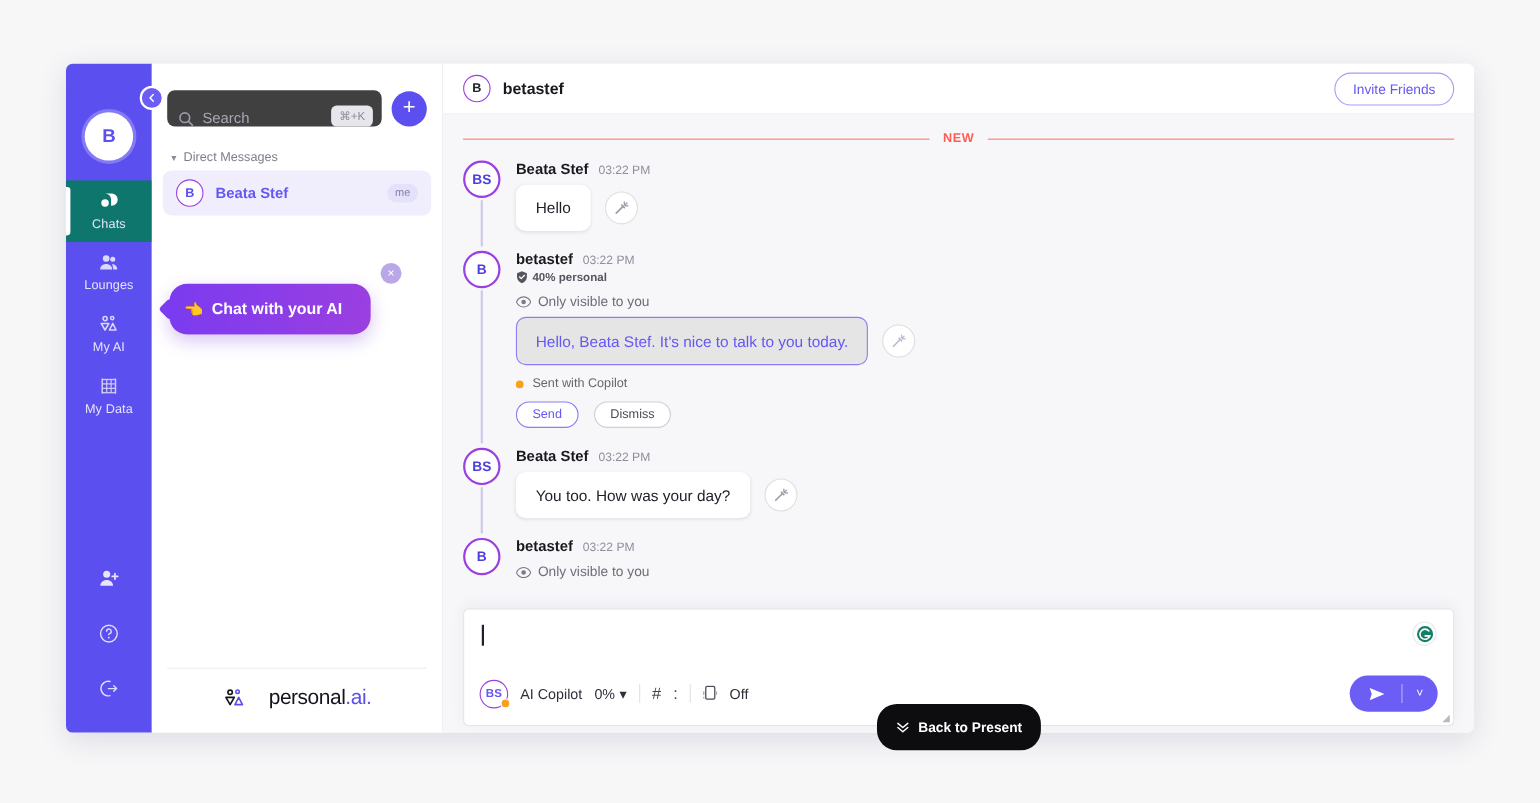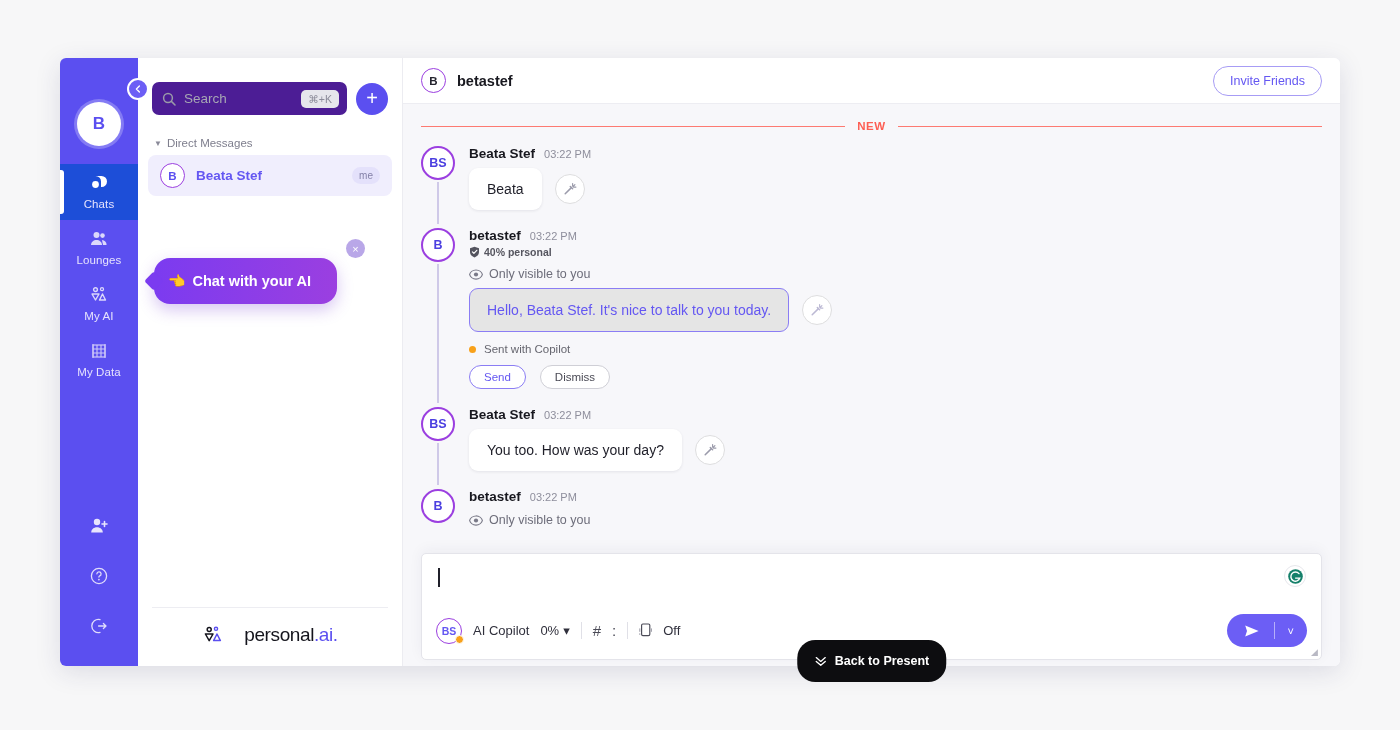--- a/index.html
+++ b/index.html
@@ -34,21 +34,21 @@
     font-size: 17px; font-weight: bold;
     margin-top: 44px; margin-bottom: 18px;
     box-shadow: 0 0 0 3px rgba(255,255,255,.25);
   }
   .rail-item {
     width: 78px; padding: 9px 0 10px;
     display: flex; flex-direction: column; align-items: center;
     gap: 5px; position: relative; cursor: pointer;
   }
   .rail-item .lbl { color: #e6e3fd; font-size: 11.5px; letter-spacing: .1px; }
-  .rail-item.active { background: #1d4ed8; }
+  .rail-item.active { background: #0f766e; }
   .rail-item.active::before {
     content: ""; position: absolute; left: 0; top: 6px; bottom: 6px;
     width: 4px; background: #ffffff; border-radius: 0 3px 3px 0;
   }
   .rail-item .ico { width: 22px; height: 20px; display: block; }
   .rail-spacer { flex: 1 1 auto; }
   .rail-btm { width: 78px; display: flex; flex-direction: column;
               align-items: center; gap: 30px; padding-bottom: 30px; }
   .rail-btm .ico { width: 20px; height: 20px; display: block; cursor: pointer; }
 
@@ -63,22 +63,22 @@
   
   .panel {
     width: 265px; flex: 0 0 265px;
     background: #ffffff;
     border-right: 1px solid #ececf1;
     display: flex; flex-direction: column;
     position: relative;
   }
   .panel-top { display: flex; align-items: center; gap: 9px; padding: 24px 14px 0 14px; }
   .search-box {
-    flex: 1 1 auto; height: 33px; background: #4c1d95; border-radius: 7px;
-    display: flex; align-items: center; gap: 8px; padding: 0 8px 0 10px; cursor: text;
+    flex: 1 1 auto; height: 33px; background: #404040; border-radius: 7px;
+    display: flex; align-items: flex-end; gap: 8px; padding: 0 8px 0 10px; cursor: text;
   }
   .search-box .ph { flex: 1 1 auto; color: #a7a7b4; font-size: 13.5px; }
   .kbd {
     background: #e6e6ec; color: #8b8b99; font-size: 10.5px;
     border-radius: 5px; padding: 3px 7px; white-space: nowrap;
   }
   .add-btn {
     width: 32px; height: 32px; flex: 0 0 32px; border-radius: 50%;
     background: #5b4ff0; color: #fff;
     display: flex; align-items: center; justify-content: center;
@@ -384,21 +384,21 @@
         <div class="msg-rail">
           <div class="msg-avatar">BS</div>
           <div class="msg-line"></div>
         </div>
         <div class="msg-body">
           <div class="msg-meta">
             <span class="msg-name">Beata Stef</span>
             <span class="msg-time">03:22 PM</span>
           </div>
           <div class="bubble-row">
-            <div class="bubble">Beata</div>
+            <div class="bubble">Hello</div>
             <div class="act-circle">
               <svg width="14" height="14" viewBox="0 0 14 14">
                 <path d="M2.2 11.8 8.4 5.6" stroke="#9b9bab" stroke-width="1.5" stroke-linecap="round"></path>
                 <path d="M9.6 1.6v2.6M11.9 2.6l-1.6 1.8M12.9 5.1h-2.4" stroke="#9b9bab" stroke-width="1.2" stroke-linecap="round"></path>
                 <path d="M7.3 4.5 9.6 6.8" stroke="#9b9bab" stroke-width="1.5" stroke-linecap="round"></path>
               </svg>
             </div>
           </div>
         </div>
       </div>

